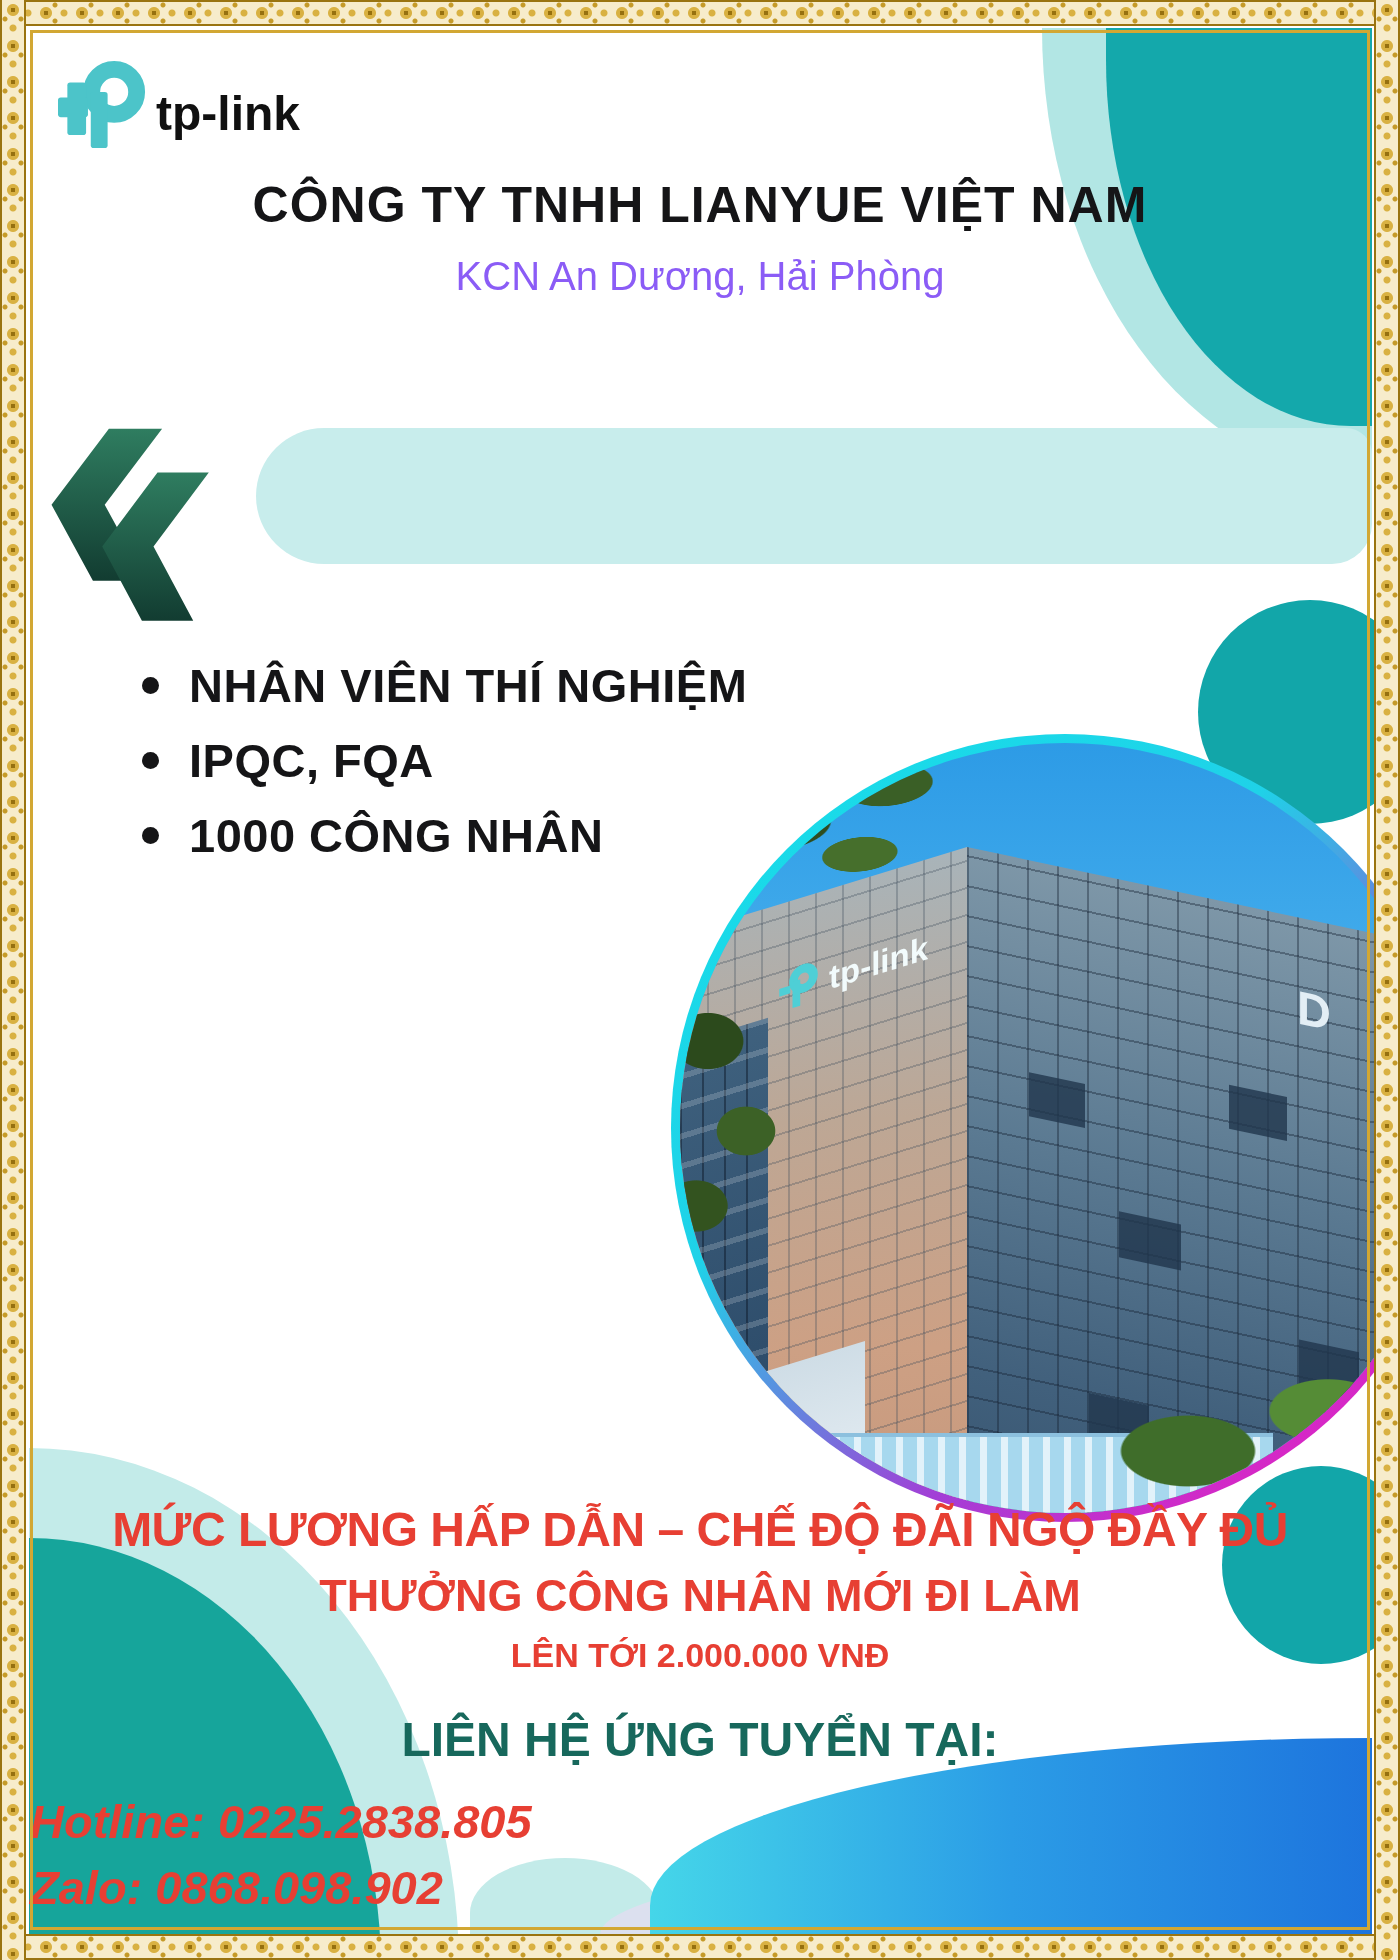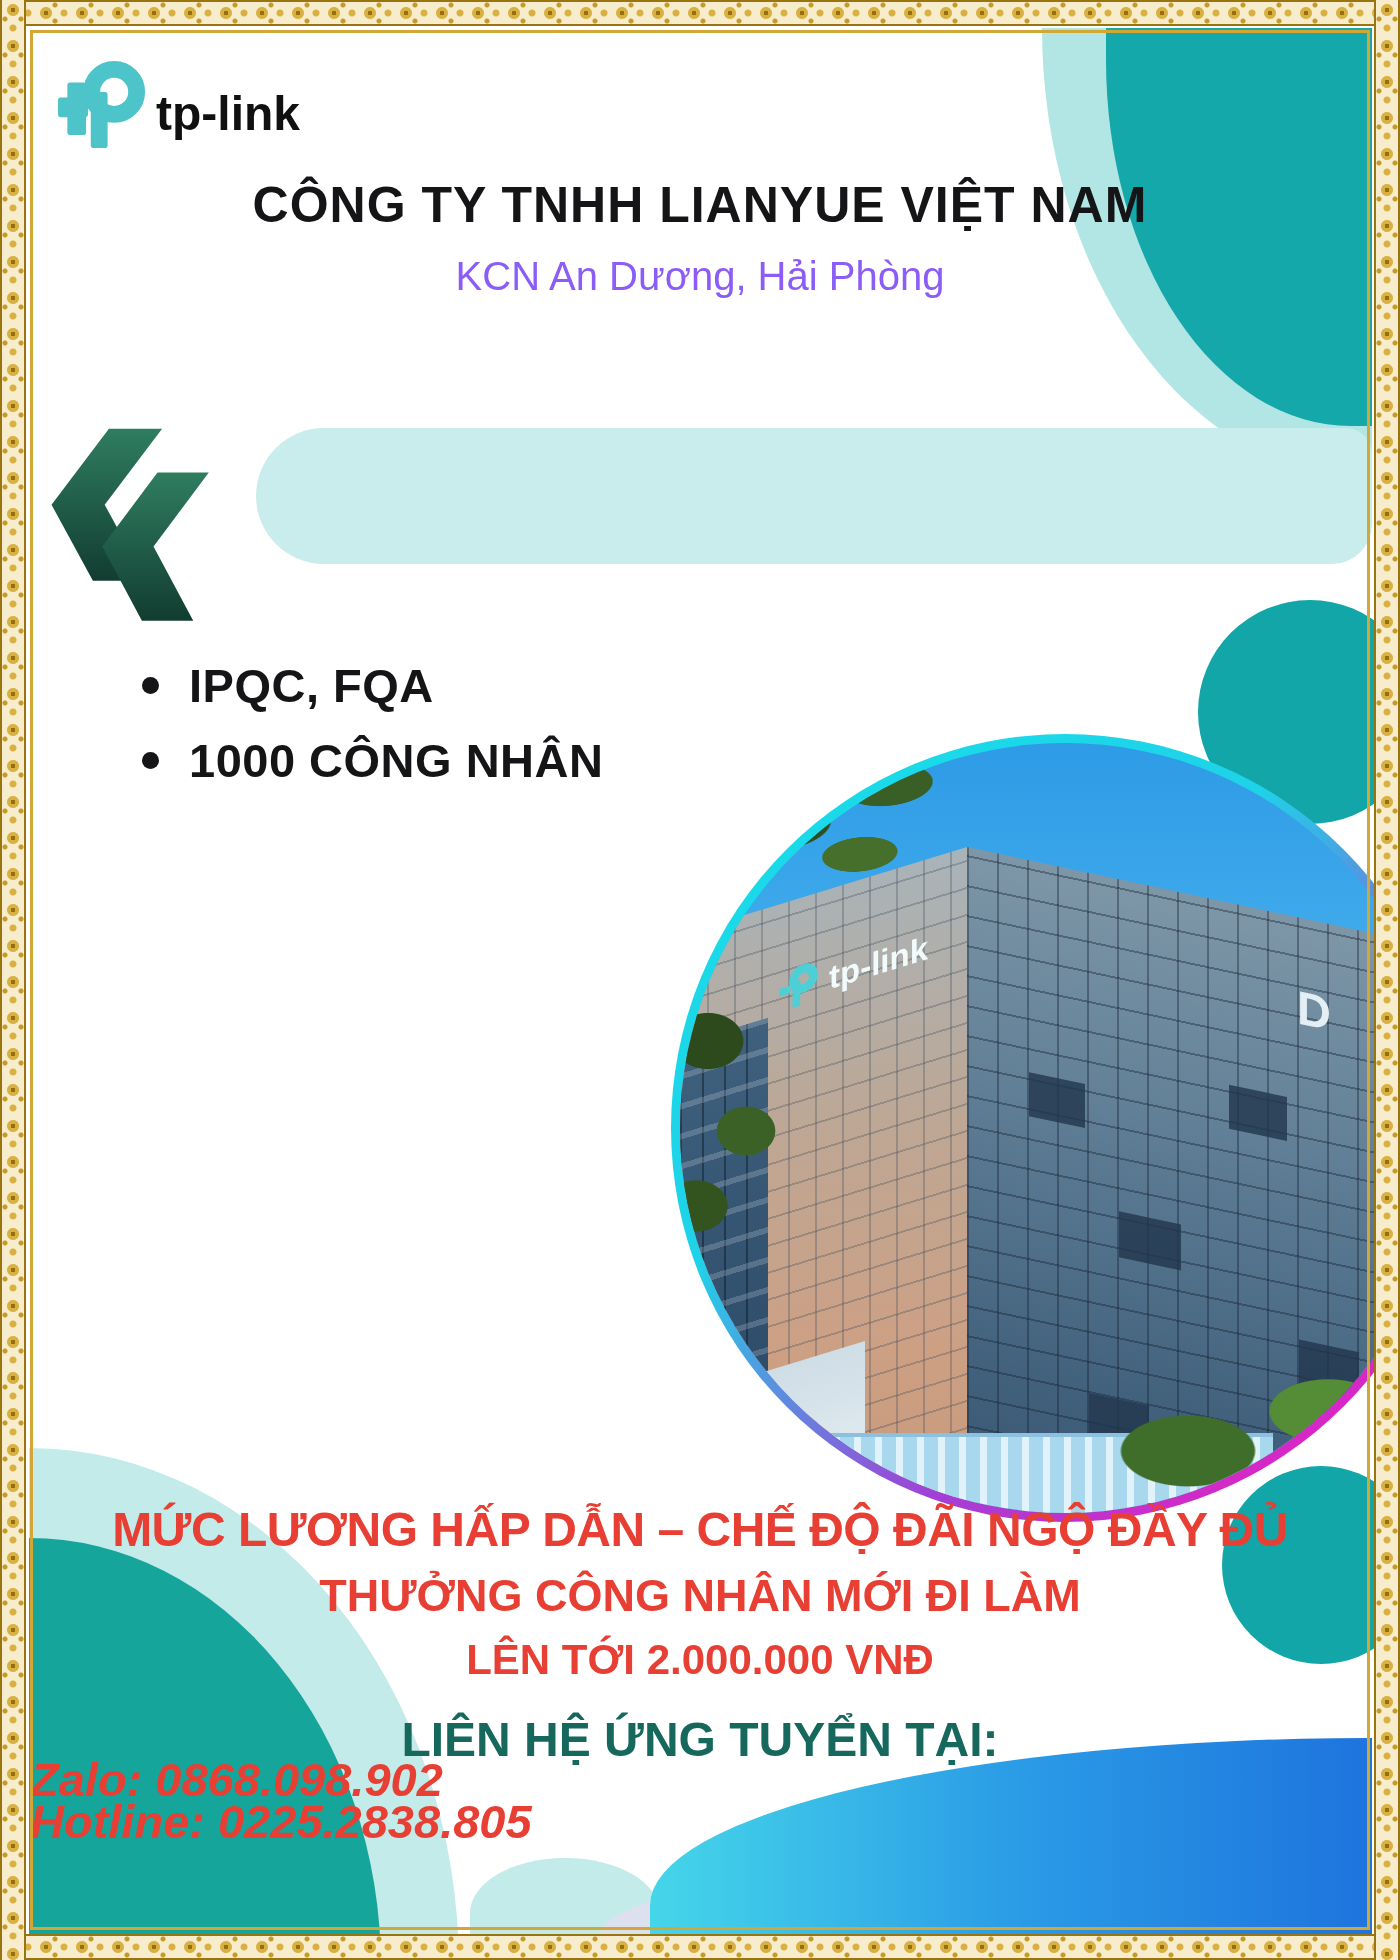--- a/index.html
+++ b/index.html
@@ -114,26 +114,26 @@
       background:
         radial-gradient(ellipse 110px 58px at 110px 110px, #3f6d2a 60%, rgba(0,0,0,0) 62%),
         radial-gradient(ellipse 96px 52px at 250px 70px,   #558c36 60%, rgba(0,0,0,0) 62%),
         radial-gradient(ellipse 90px 50px at 320px 130px,  #477a2c 60%, rgba(0,0,0,0) 62%),
         radial-gradient(ellipse 70px 40px at 190px 150px,  #6aa746 60%, rgba(0,0,0,0) 62%); }
 
   
   .benefit { position:absolute; left:30px; right:30px; text-align:center; color:#e73f33; font-weight:bold; z-index:10; white-space:nowrap; }
   .benefit-1 { top:1502px; font-size:48px; letter-spacing:-0.5px; }
   .benefit-2 { top:1570px; font-size:45px; }
-  .benefit-3 { top:1636px; font-size:42px; }
+  .benefit-3 { top:1636px; font-size:34px; }
   .contact-heading { position:absolute; left:30px; right:30px; top:1712px; text-align:center;
       font-size:48px; font-weight:bold; color:#17685c; z-index:10; }
   .contact-line { position:absolute; left:30px; right:30px; color:#e73f33;
       font-size:47px; font-weight:bold; font-style:italic; z-index:10; }
-  .hotline { top:1794px; } .zalo { top:1752px; }
+  .hotline { top:1794px; } .zalo { top:1860px; }
 </style>
 </head>
 <body>
 
 <div class="page">
 
   <div class="blob-tr-light"></div>
   <div class="blob-tr-dark"></div>
   <div class="circle-mid-right"></div>
   <div class="circle-bottom-right"></div>
@@ -161,20 +161,24 @@
           <stop offset="1" stop-color="#123c31"></stop>
       </linearGradient>
     </defs>
     <g transform="skewX(-6)">
       <polygon points="118,0 62,0 10,80 62,160 118,160 66,80" fill="url(#gch)"></polygon>
       <polygon points="172,46 118,46 68,124 118,202 172,202 122,124" fill="url(#gch)"></polygon>
     </g>
   </svg>
 
   <div class="bullets">
+    <div class="bullet-row">
+      <span class="bullet-dot"></span>
+      <span class="bullet-label">NHÂN VIÊN THÍ NGHIỆM</span>
+    </div>
     <div class="bullet-row">
       <span class="bullet-dot"></span>
       <span class="bullet-label">IPQC, FQA</span>
     </div>
     <div class="bullet-row">
       <span class="bullet-dot"></span>
       <span class="bullet-label">1000 CÔNG NHÂN</span>
     </div>
   </div>
 

